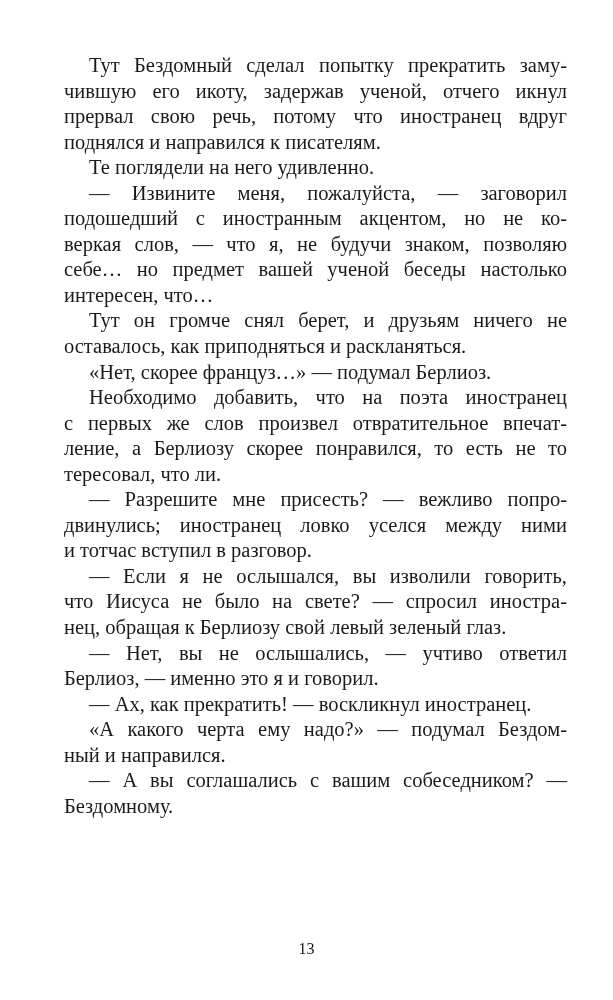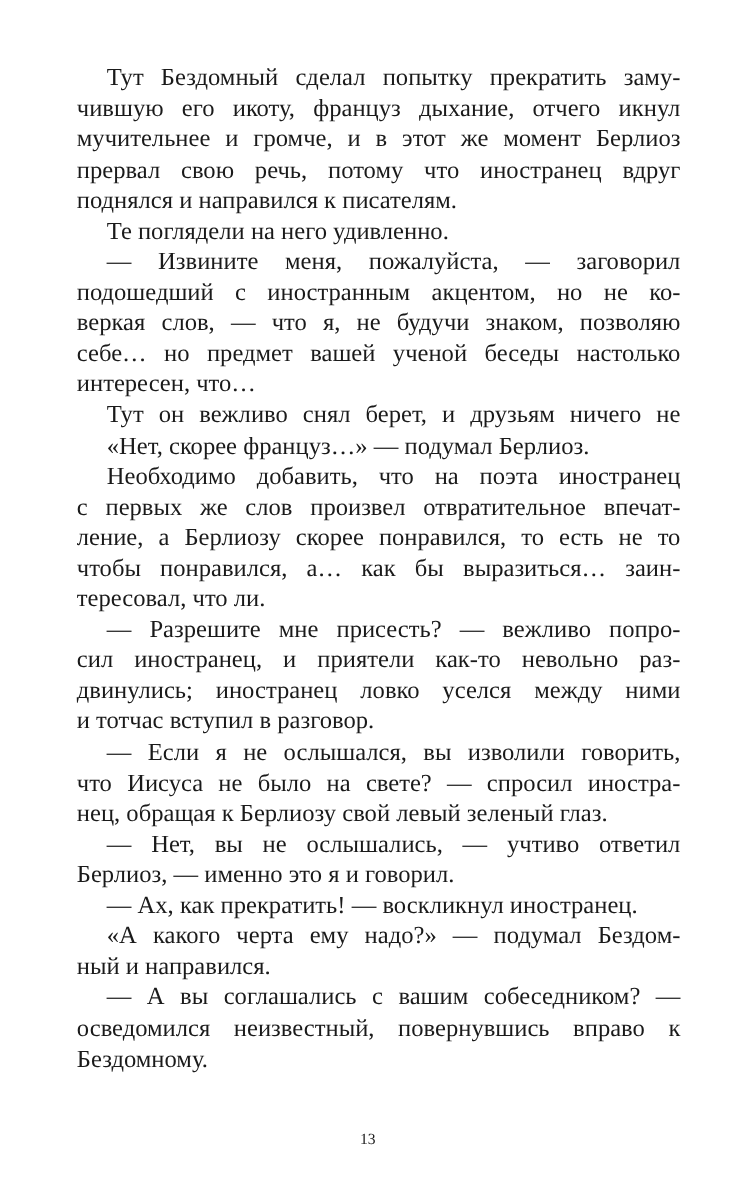--- a/index.html
+++ b/index.html
@@ -14,56 +14,53 @@
   }
   .line {
     display: block; height: 25.55px; line-height: 25.55px;
     font-size: 20.5px; white-space: nowrap;
     text-align: justify; text-align-last: justify;
   }
   .line.indent { padding-left: 25px; }
   .line.last { text-align-last: left; }
   .page-number {
     position: absolute; left: 0; width: 613px; top: 937px;
-    text-align: center; font-size: 13px; line-height: 24px;
+    text-align: center; font-size: 16px; line-height: 24px;
   }
 </style>
 </head>
 <body>
 
 <div class="page">
   <div class="text-block" id="text-block">
       <span class="line indent">Тут Бездомный сделал попытку прекратить заму-</span>
-      <span class="line">чившую его икоту, француз дыхание, отчего икнул</span>
-      <span class="line">мучительнее и громче, и в этот же момент Берлиоз</span>
+      <span class="line">чившую его икоту, задержав ученой, отчего икнул</span>
       <span class="line">прервал свою речь, потому что иностранец вдруг</span>
       <span class="line last">поднялся и направился к писателям.</span>
       <span class="line indent last">Те поглядели на него удивленно.</span>
       <span class="line indent">— Извините меня, пожалуйста, — заговорил</span>
       <span class="line">подошедший с иностранным акцентом, но не ко-</span>
       <span class="line">веркая слов, — что я, не будучи знаком, позволяю</span>
       <span class="line">себе… но предмет вашей ученой беседы настолько</span>
       <span class="line last">интересен, что…</span>
-      <span class="line indent">Тут он вежливо снял берет, и друзьям ничего не</span>
+      <span class="line indent">Тут он громче снял берет, и друзьям ничего не</span>
+      <span class="line last">оставалось, как приподняться и раскланяться.</span>
       <span class="line indent last">«Нет, скорее француз…» — подумал Берлиоз.</span>
       <span class="line indent">Необходимо добавить, что на поэта иностранец</span>
       <span class="line">с первых же слов произвел отвратительное впечат-</span>
       <span class="line">ление, а Берлиозу скорее понравился, то есть не то</span>
-      <span class="line">чтобы понравился, а… как бы выразиться… заин-</span>
       <span class="line last">тересовал, что ли.</span>
       <span class="line indent">— Разрешите мне присесть? — вежливо попро-</span>
-      <span class="line">сил иностранец, и приятели как-то невольно раз-</span>
       <span class="line">двинулись; иностранец ловко уселся между ними</span>
       <span class="line last">и тотчас вступил в разговор.</span>
       <span class="line indent">— Если я не ослышался, вы изволили говорить,</span>
       <span class="line">что Иисуса не было на свете? — спросил иностра-</span>
       <span class="line last">нец, обращая к Берлиозу свой левый зеленый глаз.</span>
       <span class="line indent">— Нет, вы не ослышались, — учтиво ответил</span>
       <span class="line last">Берлиоз, — именно это я и говорил.</span>
       <span class="line indent last">— Ах, как прекратить! — воскликнул иностранец.</span>
       <span class="line indent">«А какого черта ему надо?» — подумал Бездом-</span>
       <span class="line last">ный и направился.</span>
       <span class="line indent">— А вы соглашались с вашим собеседником? —</span>
-      <span class="line">осведомился неизвестный, повернувшись вправо к</span>
       <span class="line last">Бездомному.</span>
     </div>
   <div class="page-number">13</div>
 </div>
 
 </body></html>

